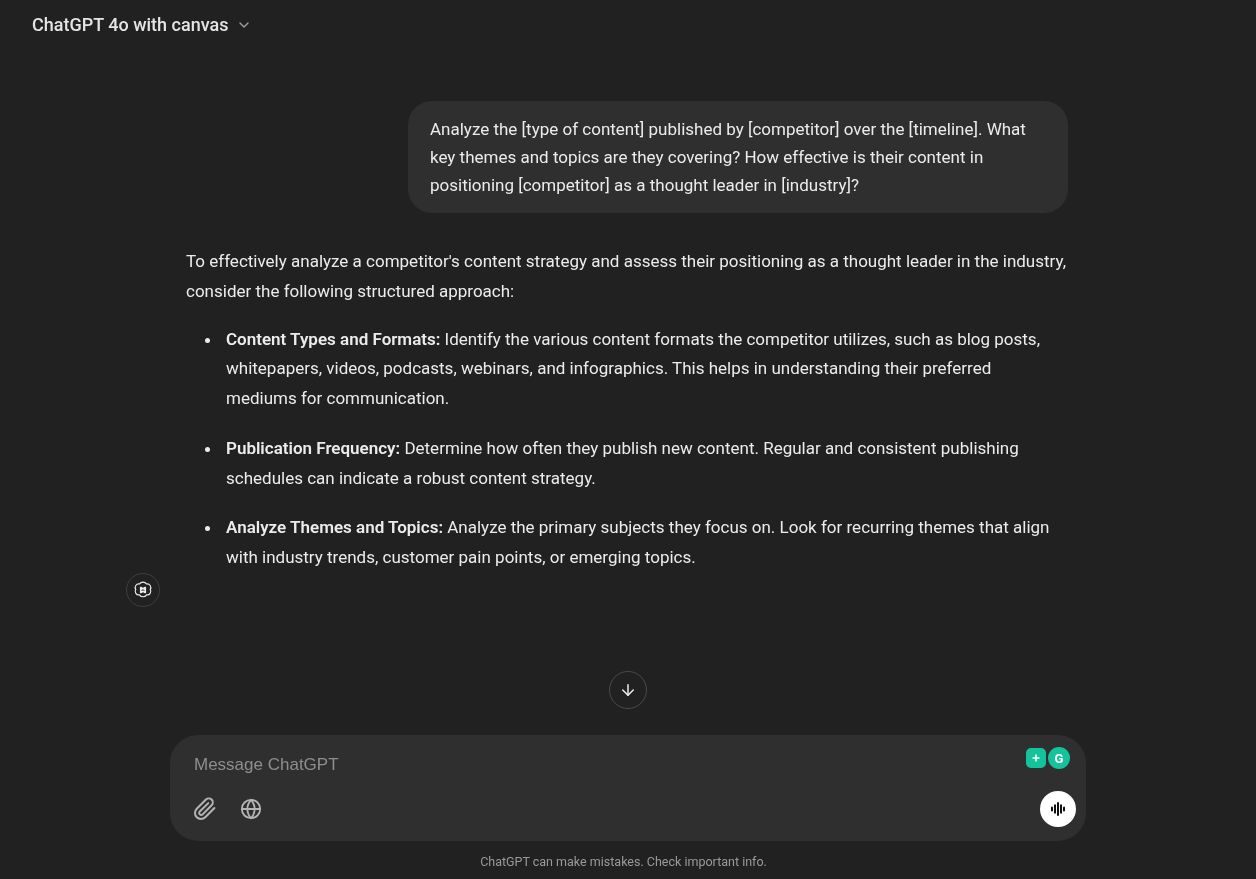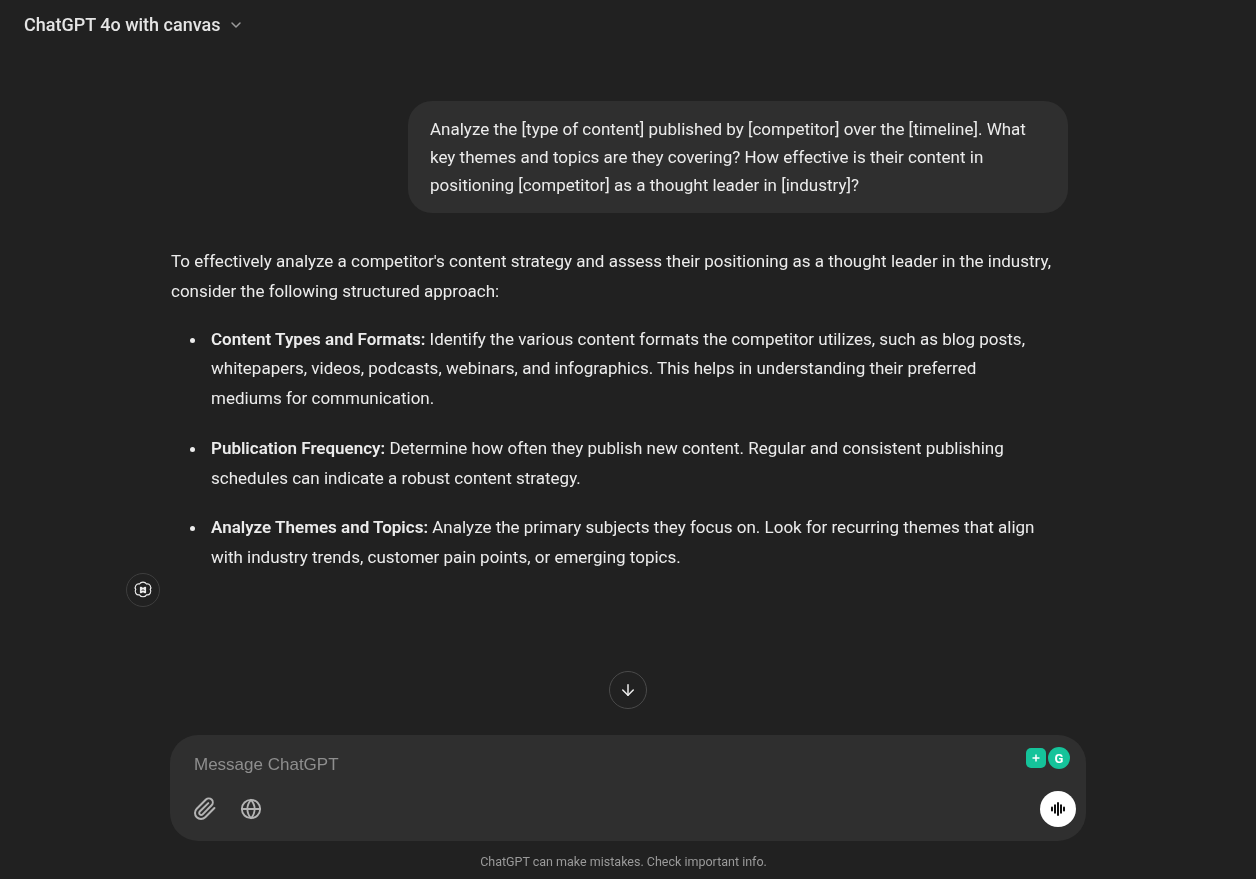--- a/index.html
+++ b/index.html
@@ -21,20 +21,21 @@
     align-items: center;
     gap: 8px;
     padding: 6px 10px;
     border-radius: 8px;
     cursor: pointer;
   }
   .header-title {
     font-size: 18px;
     font-weight: 500;
     color: #e5e5e5;
+    margin-left: 8px;
   }
   .chev { width: 16px; height: 16px; color: #9b9b9b; }
 
   
   .chat {
     position: absolute;
     top: 60px;
     left: 0;
     right: 0;
     bottom: 160px;
@@ -52,21 +53,21 @@
     max-width: 660px;
     background: #2f2f2f;
     color: #ececec;
     border-radius: 24px;
     padding: 14px 22px;
     font-size: 17px;
     line-height: 1.65;
   }
 
   
-  .assistant-row { display: flex; gap: 11px; align-items: flex-end; }
+  .assistant-row { display: flex; gap: 26px; align-items: flex-end; }
   .assistant-avatar {
     width: 34px; height: 34px;
     border-radius: 50%;
     border: 1px solid #3e3e3e;
     display: flex; align-items: center; justify-content: center;
     flex-shrink: 0;
     margin-top: 4px;
     margin-left: -62px;
   }
   .assistant-content {

